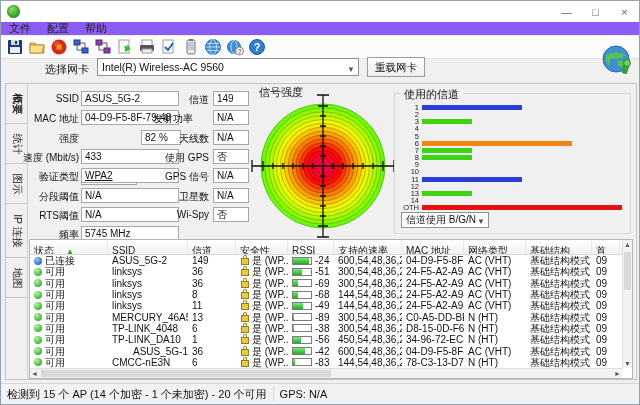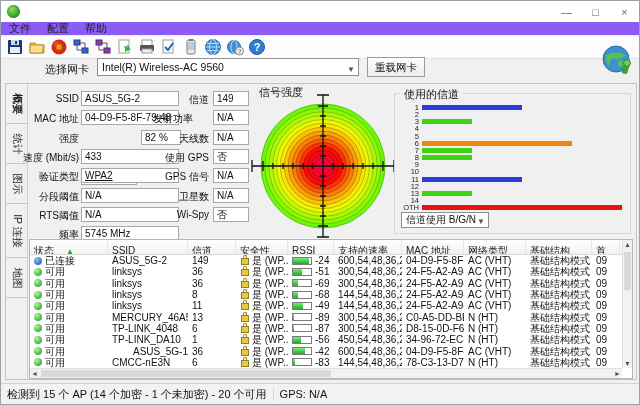--- a/index.html
+++ b/index.html
@@ -631,21 +631,21 @@
           <span class="td" style="width: 52px;">
             <span class="lock">
               <i></i>
             </span>
             <span>是 (WP...</span>
           </span>
           <span class="td" style="width: 46px;">
             <span class="meter">
               <i style="width: 8%;"></i>
             </span>
-            <span>-87</span>
+            <span>-38</span>
           </span>
           <span class="td" style="width: 68px;">
             <span>300,54,48,36,24...</span>
           </span>
           <span class="td" style="width: 62px;">
             <span>D8-15-0D-F6-40...</span>
           </span>
           <span class="td" style="width: 62px;">
             <span>N (HT)</span>
           </span>

